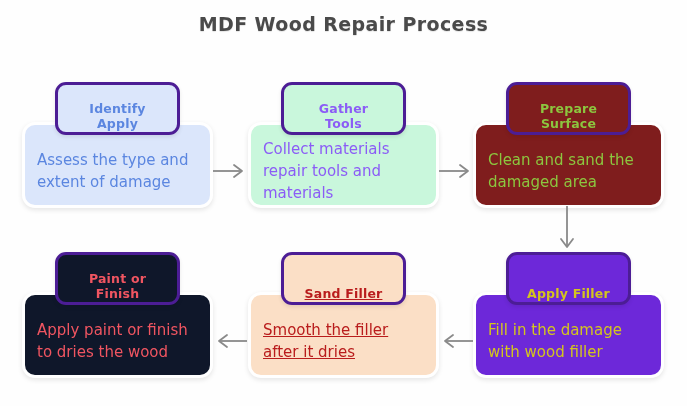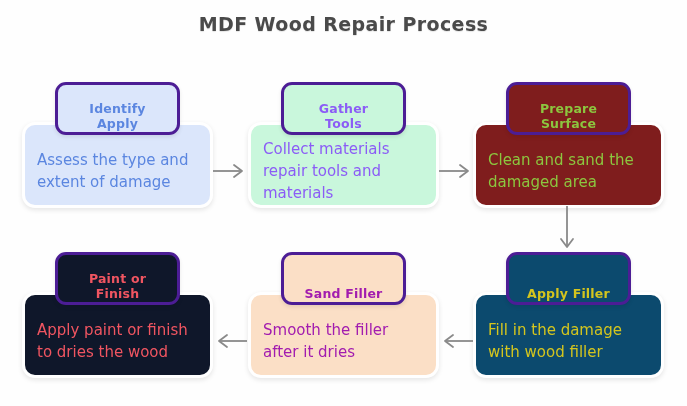--- a/index.html
+++ b/index.html
@@ -89,25 +89,25 @@
   
   .c-blue   .node-body, .c-blue   .node-head { background: #dbe6fb; }
   .c-blue   .node-title, .c-blue  .node-desc { color: #5b86e0; }
 
   .c-green  .node-body, .c-green  .node-head { background: #c9f7dc; }
   .c-green  .node-title, .c-green .node-desc { color: #8b5cf6; }
 
   .c-lime   .node-body, .c-lime   .node-head { background: #7f1d1d; }
   .c-lime   .node-title, .c-lime  .node-desc { color: #8cc63f; }
 
-  .c-yellow .node-body, .c-yellow .node-head { background: #0c4a6e; }
+  .c-yellow .node-body, .c-yellow .node-head { background: #6d28d9; }
   .c-yellow .node-title, .c-yellow .node-desc { color: #d4c51e; }
 
   .c-peach  .node-body, .c-peach  .node-head { background: #fbdfc6; }
-  .c-peach  .node-title, .c-peach .node-desc { color: #a21caf; }
+  .c-peach  .node-title, .c-peach .node-desc { color: #b91c1c; text-decoration: underline; }
 
   .c-pink   .node-body, .c-pink   .node-head { background: #0f172a; }
   .c-pink   .node-title, .c-pink  .node-desc { color: #f05561; }
 
   
   .connector {
     position: absolute;
   }
   .connector svg { display: block; }
 </style>

